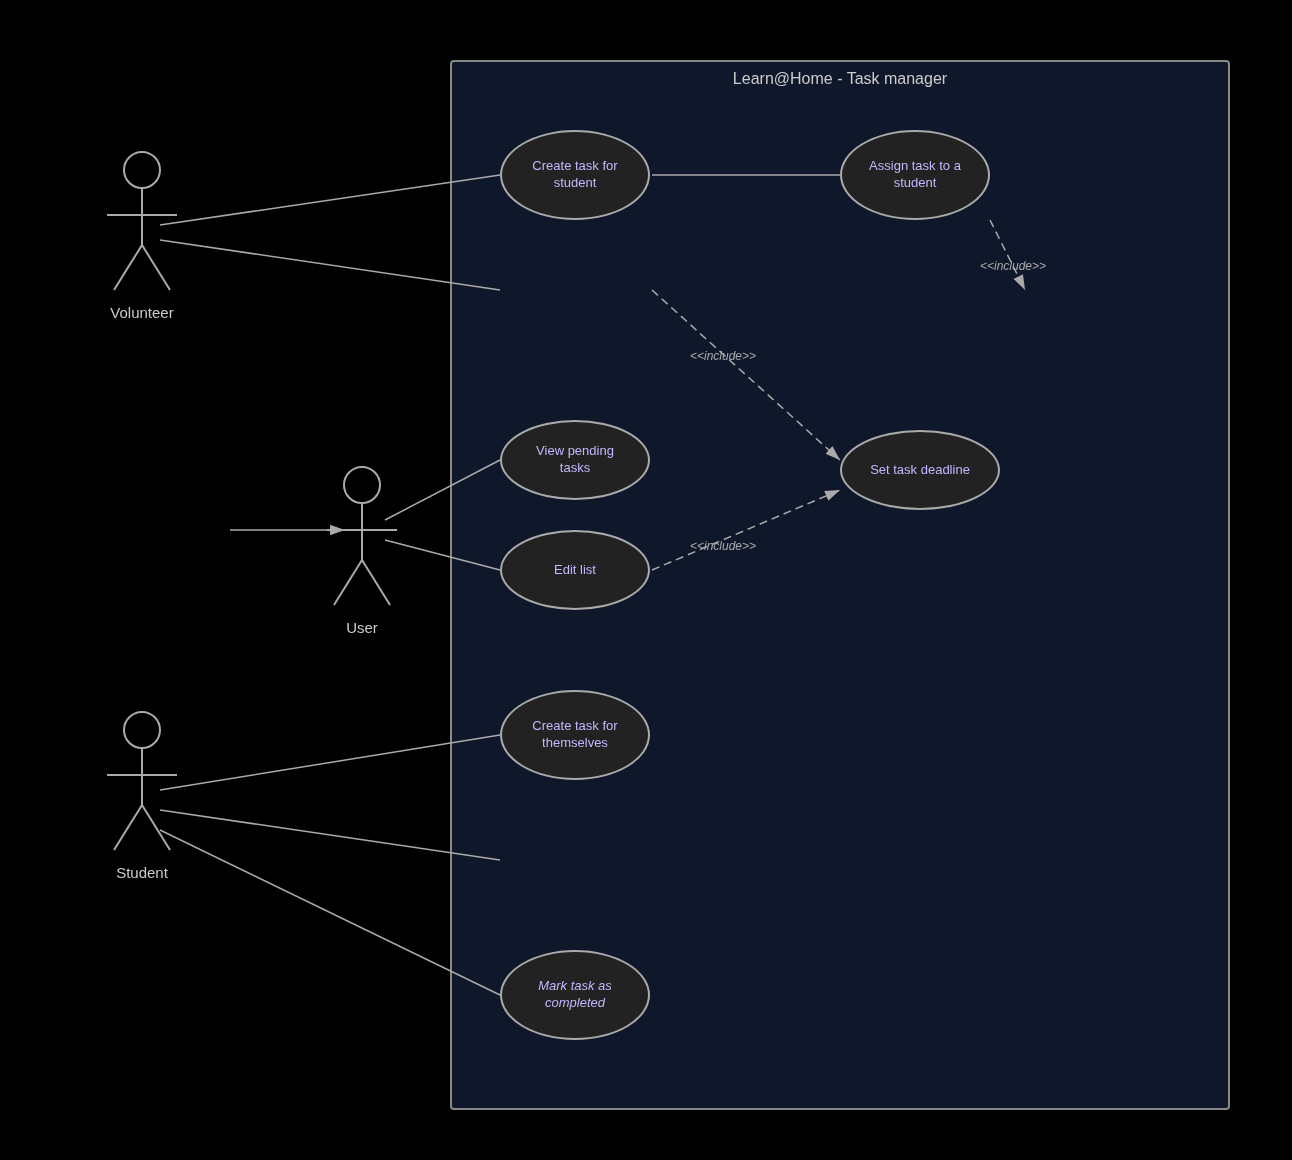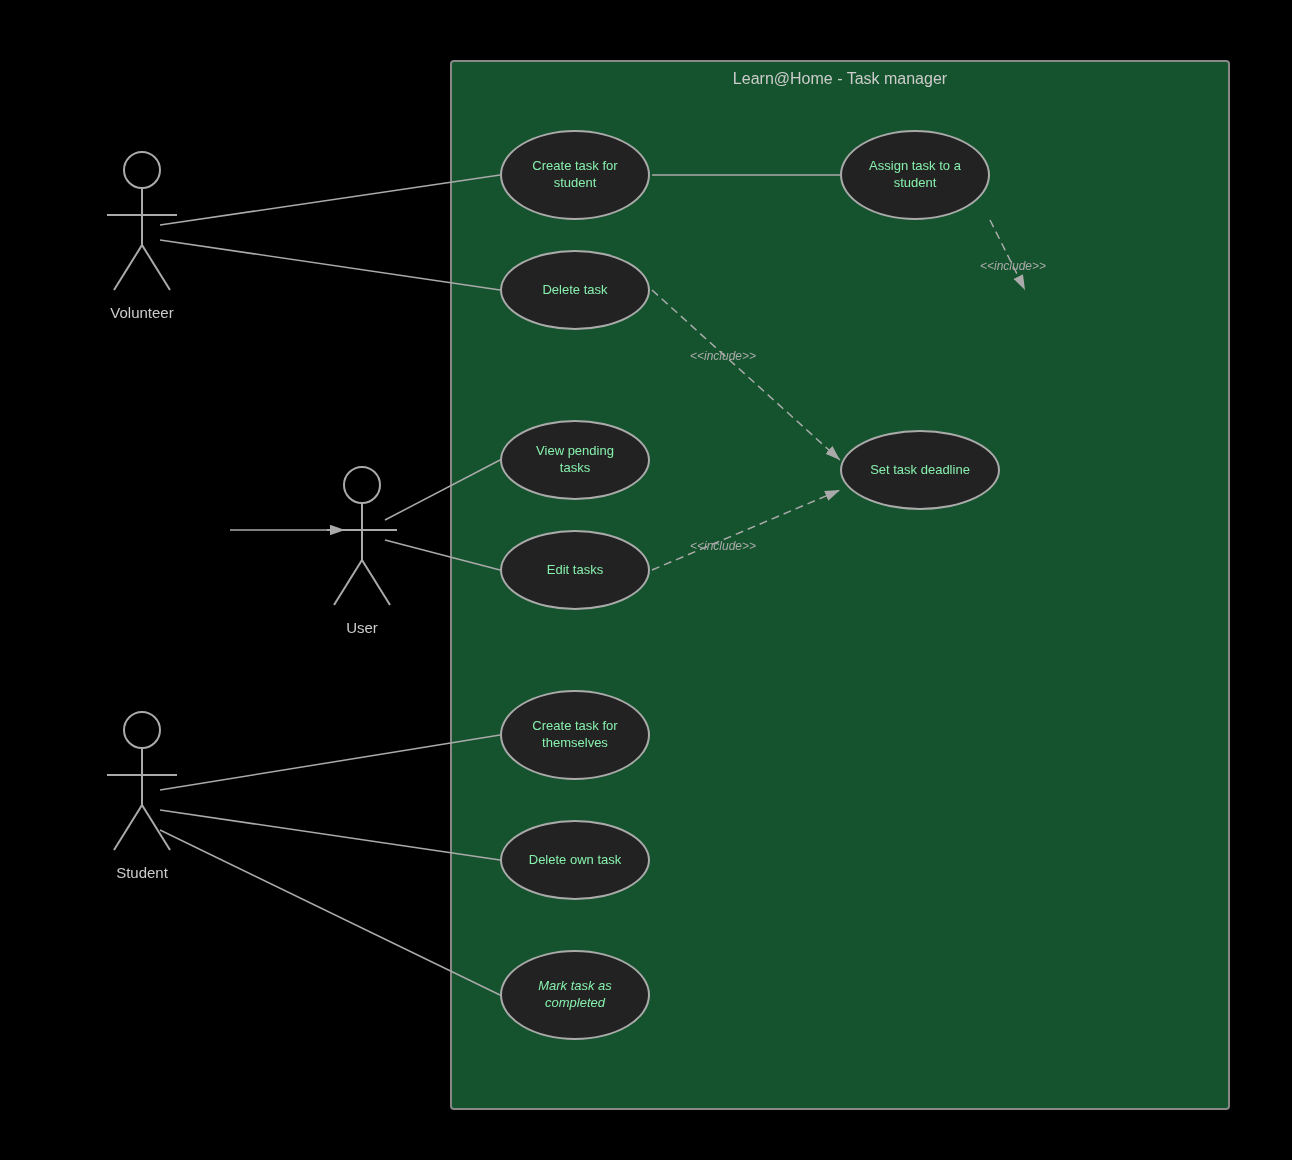--- a/index.html
+++ b/index.html
@@ -22,21 +22,21 @@
     }
 
     
     .system-boundary {
       position: absolute;
       top: 30px;
       left: 420px;
       width: 780px;
       height: 1050px;
       border: 2px solid #888;
-      background: #14532d;
+      background: #0f172a;
       border-radius: 4px;
     }
 
     .system-title {
       position: absolute;
       top: 8px;
       left: 0;
       right: 0;
       text-align: center;
       color: #ccc;
@@ -47,21 +47,21 @@
     
     .usecase {
       position: absolute;
       border: 2px solid #aaa;
       border-radius: 50%;
       background: #222;
       display: flex;
       align-items: center;
       justify-content: center;
       text-align: center;
-      color: #86efac;
+      color: #c4b5fd;
       font-size: 13px;
       line-height: 1.3;
     }
 
     
     .svg-overlay {
       position: absolute;
       top: 0;
       left: 0;
       width: 1232px;
@@ -169,45 +169,39 @@
   <div class="usecase" style="left:470px; top:100px; width:150px; height:90px;">
     <span style="white-space:pre-line;">Create task for
 student</span>
   </div>
 
   <div class="usecase" style="left:810px; top:100px; width:150px; height:90px;">
     <span style="white-space:pre-line;">Assign task to a
 student</span>
   </div>
 
-  <div class="usecase" style="left:470px; top:220px; width:150px; height:80px;">
-    <span>Delete task</span>
-  </div>
 
 
   <div class="usecase" style="left:470px; top:390px; width:150px; height:80px;">
     <span style="white-space:pre-line;">View pending
 tasks</span>
   </div>
 
   <div class="usecase" style="left:810px; top:400px; width:160px; height:80px;">
     <span>Set task deadline</span>
   </div>
 
   <div class="usecase" style="left:470px; top:500px; width:150px; height:80px;">
-    <span>Edit tasks</span>
+    <span>Edit list</span>
   </div>
 
   <div class="usecase" style="left:470px; top:660px; width:150px; height:90px;">
     <span style="white-space:pre-line;">Create task for
 themselves</span>
   </div>
 
-  <div class="usecase" style="left:470px; top:790px; width:150px; height:80px;">
-    <span>Delete own task</span>
-  </div>
 
   <div class="usecase" style="left:470px; top:920px; width:150px; height:90px;font-style:italic;">
     <span style="white-space:pre-line;">Mark task as
 completed</span>
   </div>
 
 </div>
 
 </body></html>

